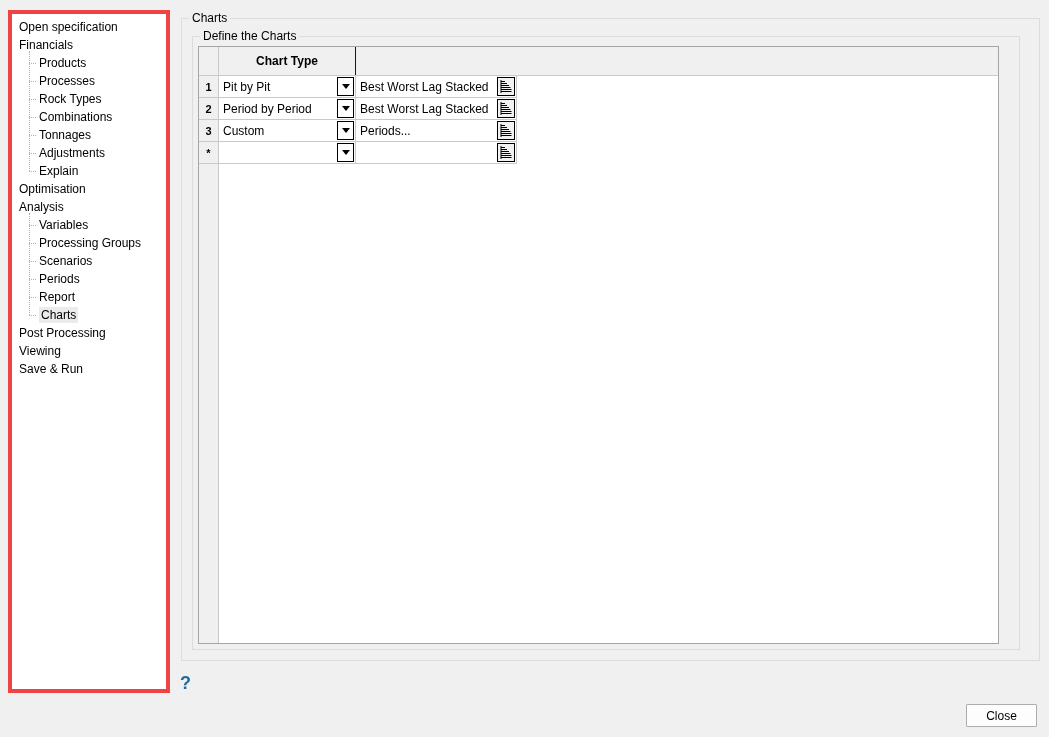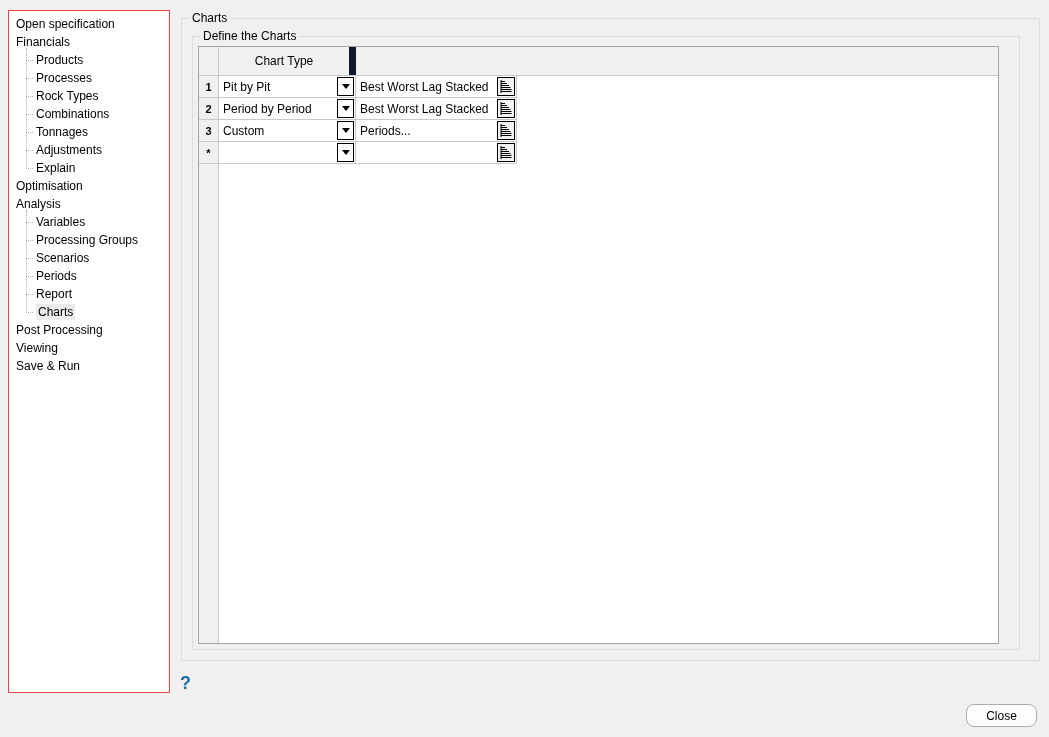--- a/index.html
+++ b/index.html
@@ -11,21 +11,21 @@
     color: #000;
     position: relative;
     overflow: hidden;
   }
 
   
   .sidebar {
     position: absolute; left: 8px; top: 10px;
     width: 162px; height: 683px;
     background: #fff;
-    border: 1px solid #ef4444;
+    border: 4px solid #ef4444;
     box-sizing: border-box;
     padding-top: 4px;
     overflow: hidden;
   }
   .tree-item-parent {
     height: 18px; line-height: 18px;
     padding-left: 7px; white-space: nowrap;
     cursor: default;
   }
   .tree-children { position: relative; margin-left: 17px; }
@@ -75,23 +75,23 @@
     display: flex; height: 28px; flex: none;
     background: #f0f0f0;
     border-bottom: 1px solid #c9c9c9;
   }
   .corner-cell {
     width: 20px; flex: none; box-sizing: border-box;
     border-right: 1px solid #c9c9c9;
   }
   .head-cell {
     flex: none; box-sizing: border-box;
-    border-right: 7px solid #0f172a;
-    display: flex; align-items: center; justify-content: center;
-    font-weight: normal;
+    border-right: 1px solid #0f172a;
+    display: flex; align-items: center; justify-content: center;
+    font-weight: bold;
   }
   .col-type { width: 137px; }
   .col-details { width: 161px; }
   .head-filler { flex: 1; }
 
   .grid-row { display: flex; height: 22px; flex: none; }
   .rowhead {
     width: 20px; flex: none; box-sizing: border-box;
     background: #f0f0f0;
     border-right: 1px solid #c9c9c9;
@@ -144,21 +144,21 @@
   .help {
     position: absolute; left: 180px; top: 673px;
     color: #1a6ca3; font-weight: bold; font-size: 18px;
     cursor: default;
   }
   .close-btn {
     position: absolute; left: 966px; top: 704px;
     width: 71px; height: 23px;
     background: #fdfdfd;
     border: 1px solid #adadad;
-    border-radius: 8px;
+    border-radius: 1px;
     font-family: "Liberation Sans", sans-serif;
     font-size: 12px; color: #000;
     display: flex; align-items: center; justify-content: center;
   }
 </style>
 </head>
 <body>
 
 <div class="sidebar">
   <div class="tree-item-parent">Open specification</div>

